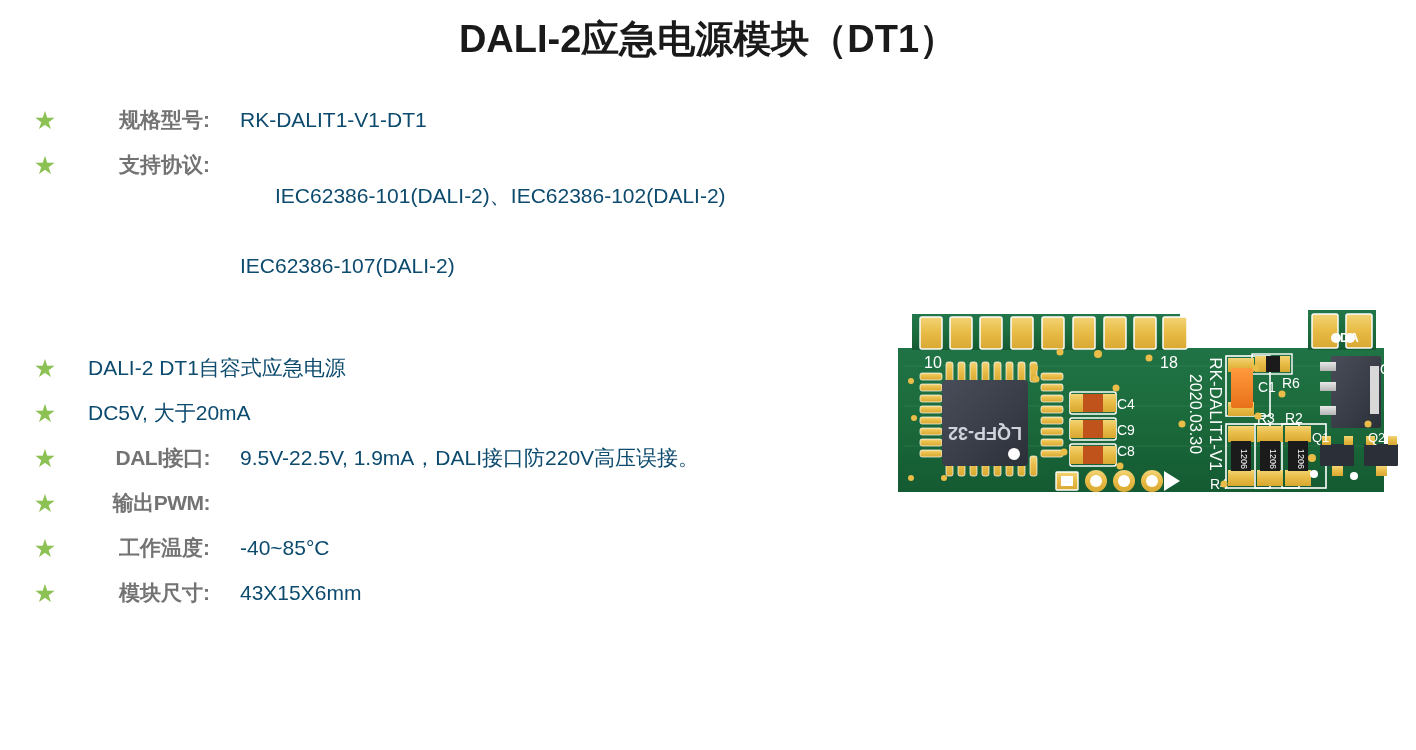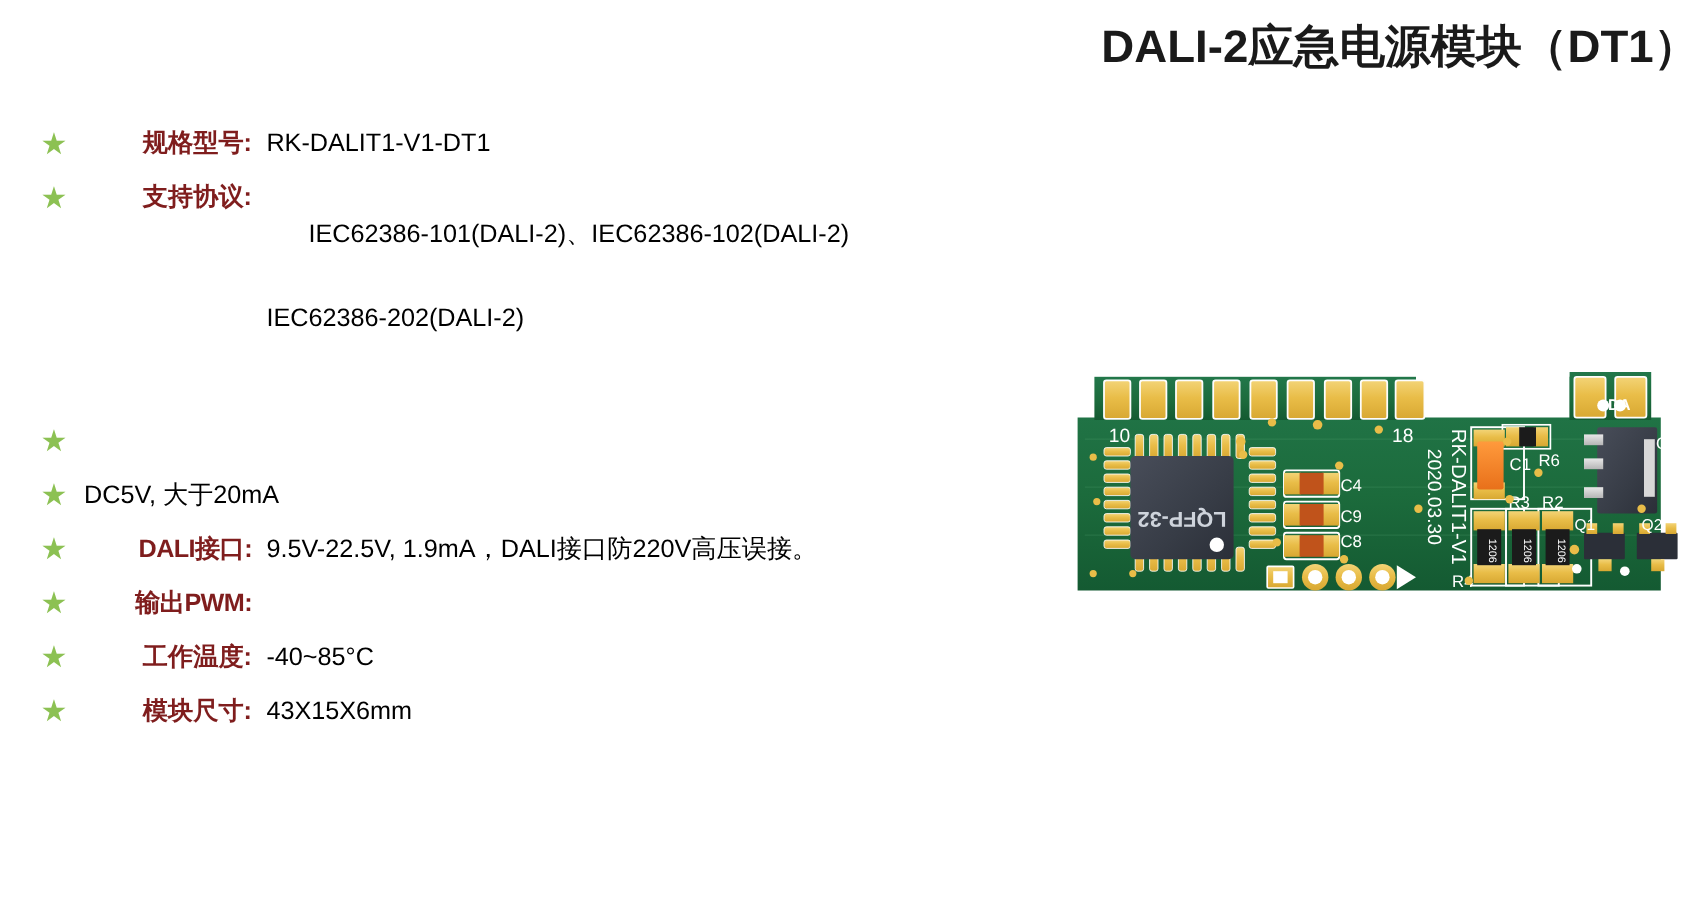--- a/index.html
+++ b/index.html
@@ -6,21 +6,21 @@
   body{
     width:1416px;height:750px;
     background:#ffffff;
     font-family:"Liberation Sans","DejaVu Sans",sans-serif;
     overflow:hidden;
     position:relative;
   }
   
   .title{
     position:absolute;left:0;top:14px;width:1416px;
-    text-align:right;
+    text-align:center;
     font-size:38px;font-weight:bold;color:#1a1a1a;
     letter-spacing:0px;
     white-space:nowrap;
   }
   
   .spec-list{
     position:absolute;left:0;top:104px;width:960px;
   }
   .spec-row{
     display:flex;align-items:flex-start;
@@ -31,31 +31,31 @@
     width:30px;flex:0 0 30px;
     text-align:center;
     color:#8cc153;
     font-size:25px;line-height:30px;
     margin-left:30px;
     margin-top:1px;
   }
   .label{
     flex:0 0 150px;width:150px;
     text-align:right;
-    color:#7f1d1d;
+    color:#737373;
     font-weight:bold;
     font-size:21px;
     line-height:31px;
     white-space:nowrap;
     padding-right:2px;
   }
   .value{
     flex:1 1 auto;
-    margin-left:10px;
-    color:#000000;
+    margin-left:28px;
+    color:#0c4a6e;
     font-size:21px;
     line-height:31px;
     white-space:pre-wrap;
   }
   .value .line2{display:block;margin-top:8px;}
   .spec-row.tight .label{letter-spacing:-0.5px;}
 
   
   .pcb-wrap{
     position:absolute;left:884px;top:296px;
@@ -74,26 +74,27 @@
     <div class="star">★</div>
     <div class="label">规格型号:</div>
     <div class="value">RK-DALIT1-V1-DT1</div>
   </div>
 
   <div class="spec-row">
     <div class="star">★</div>
     <div class="label">支持协议:</div>
     <div class="value">
       <span>IEC62386-101(DALI-2)、IEC62386-102(DALI-2)</span>
-      <span class="line2">IEC62386-202(DALI-2)</span>
+      <span class="line2">IEC62386-107(DALI-2)</span>
     </div>
   </div>
 
   <div class="spec-row">
     <div class="star">★</div>
+    <div class="value">DALI-2 DT1自容式应急电源</div>
   </div>
 
   <div class="spec-row">
     <div class="star">★</div>
     <div class="value">DC5V, 大于20mA</div>
   </div>
 
   <div class="spec-row tight">
     <div class="star">★</div>
     <div class="label">DALI接口:</div>

